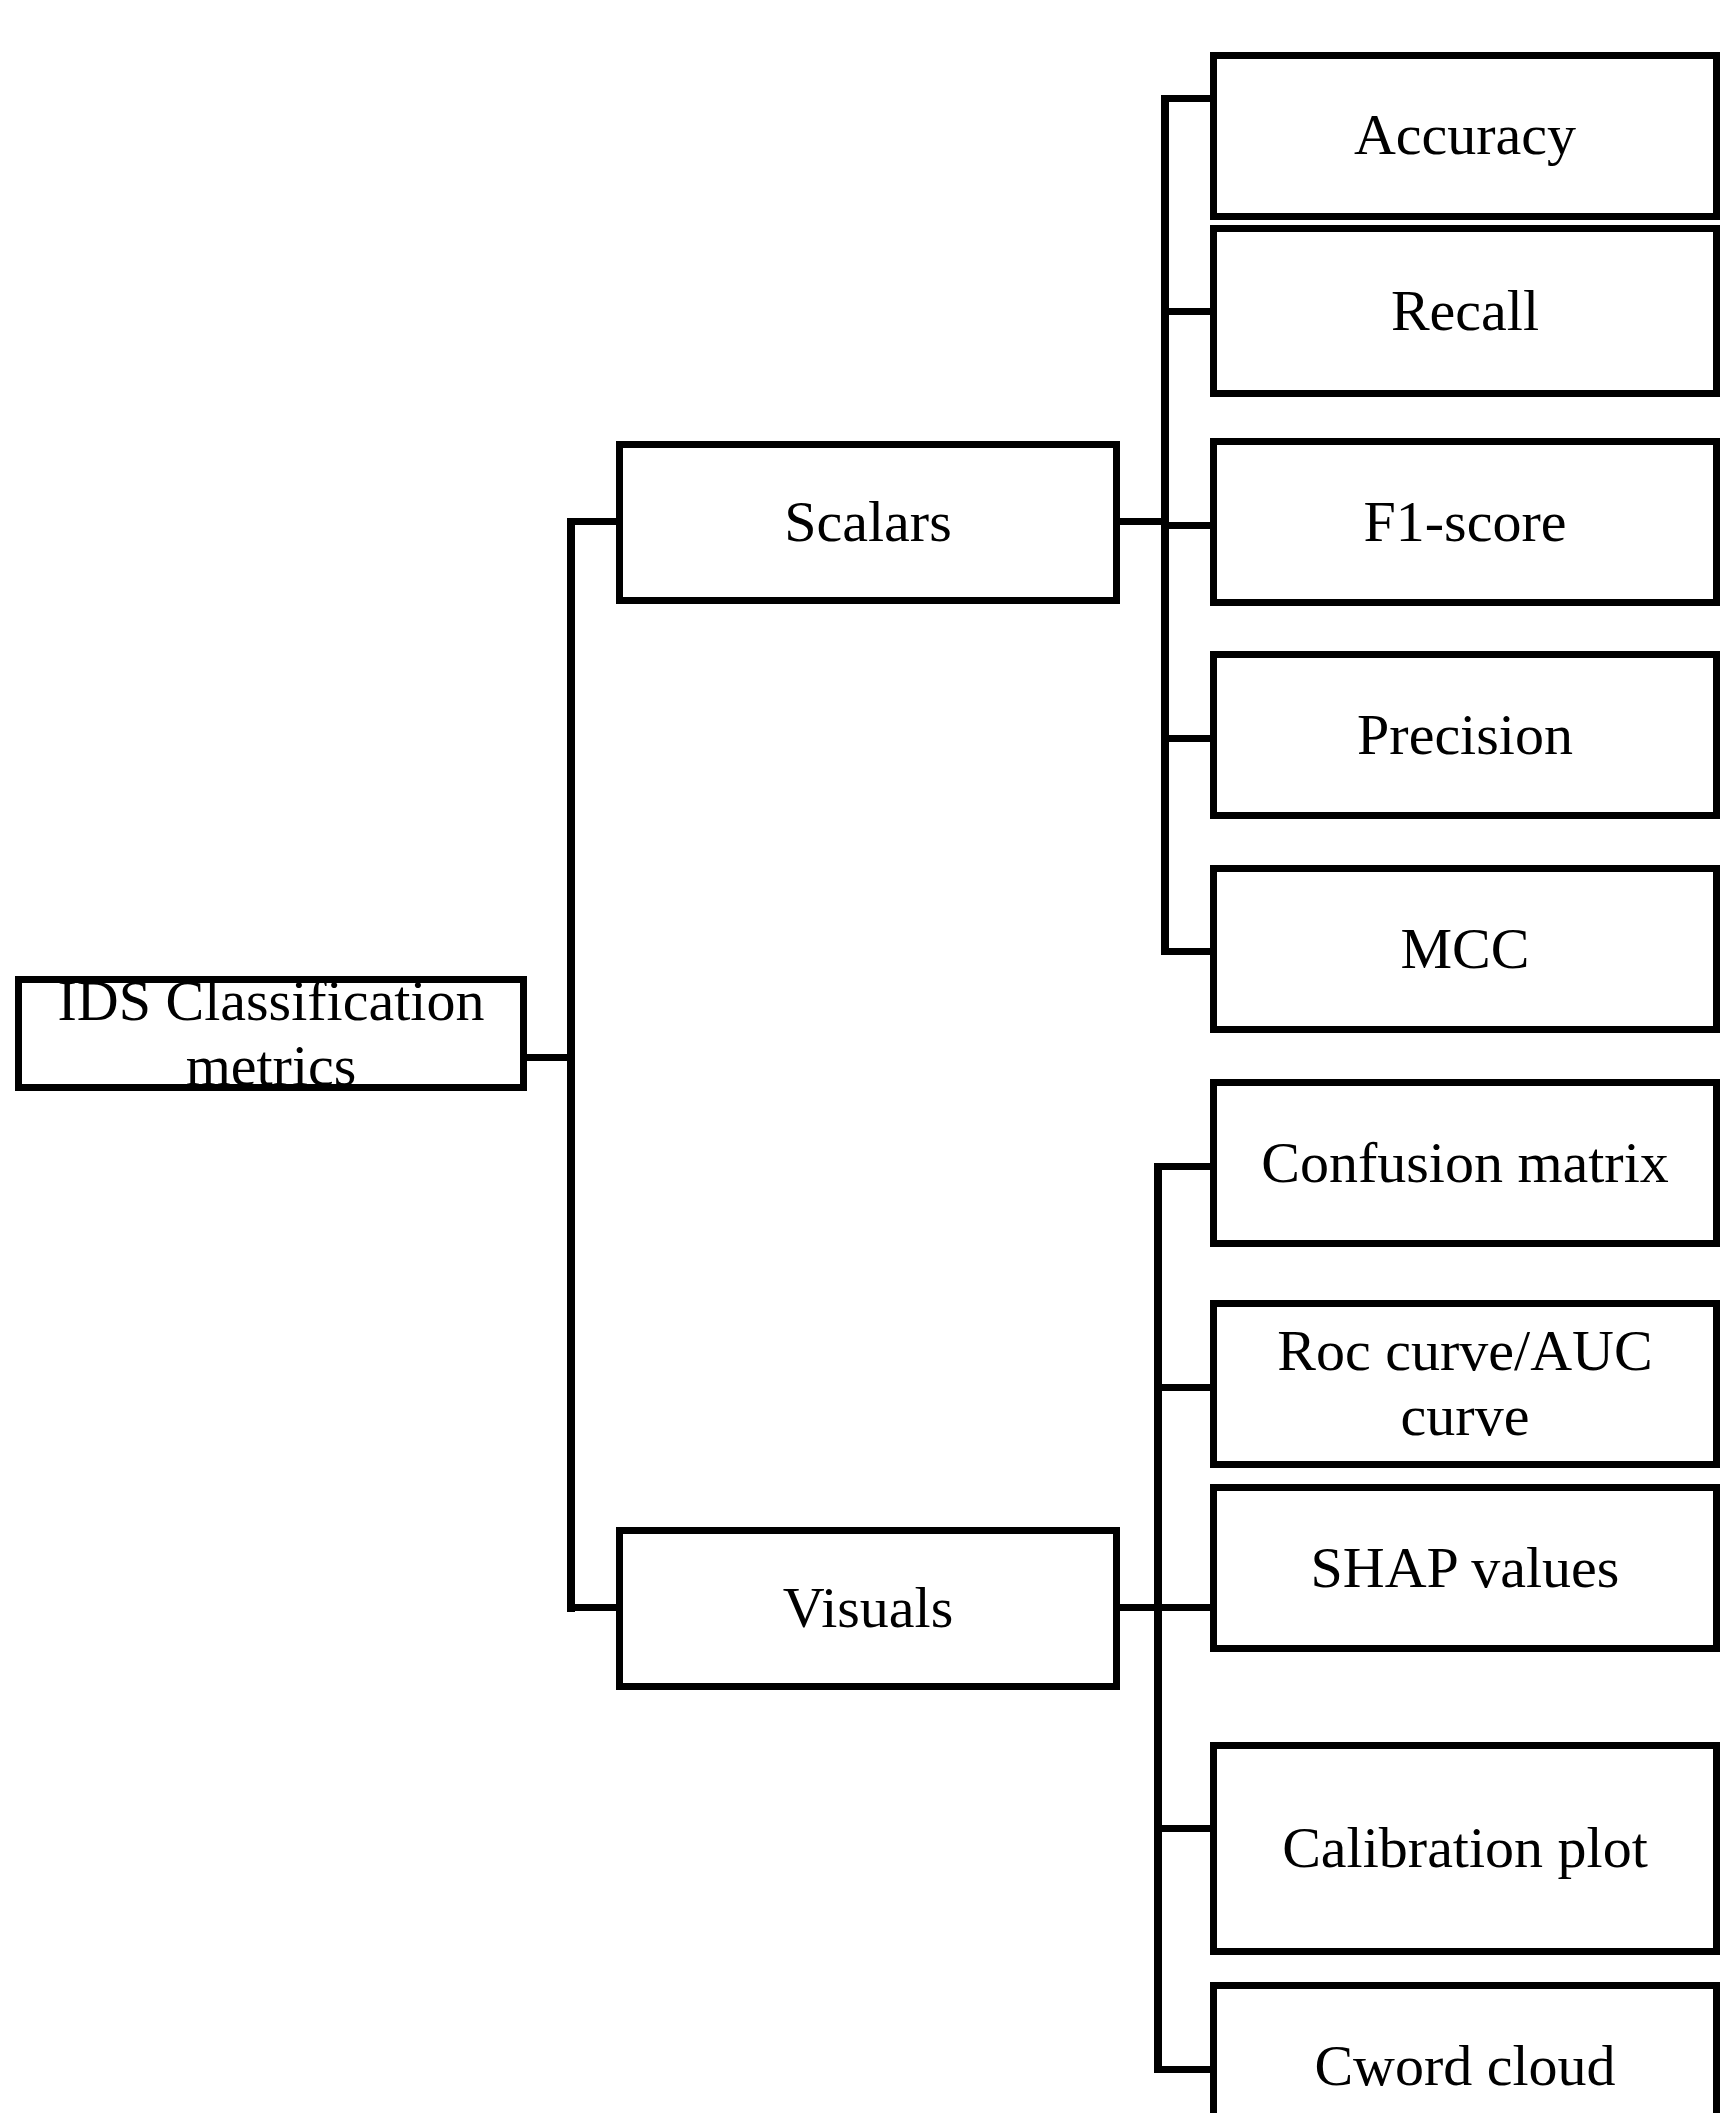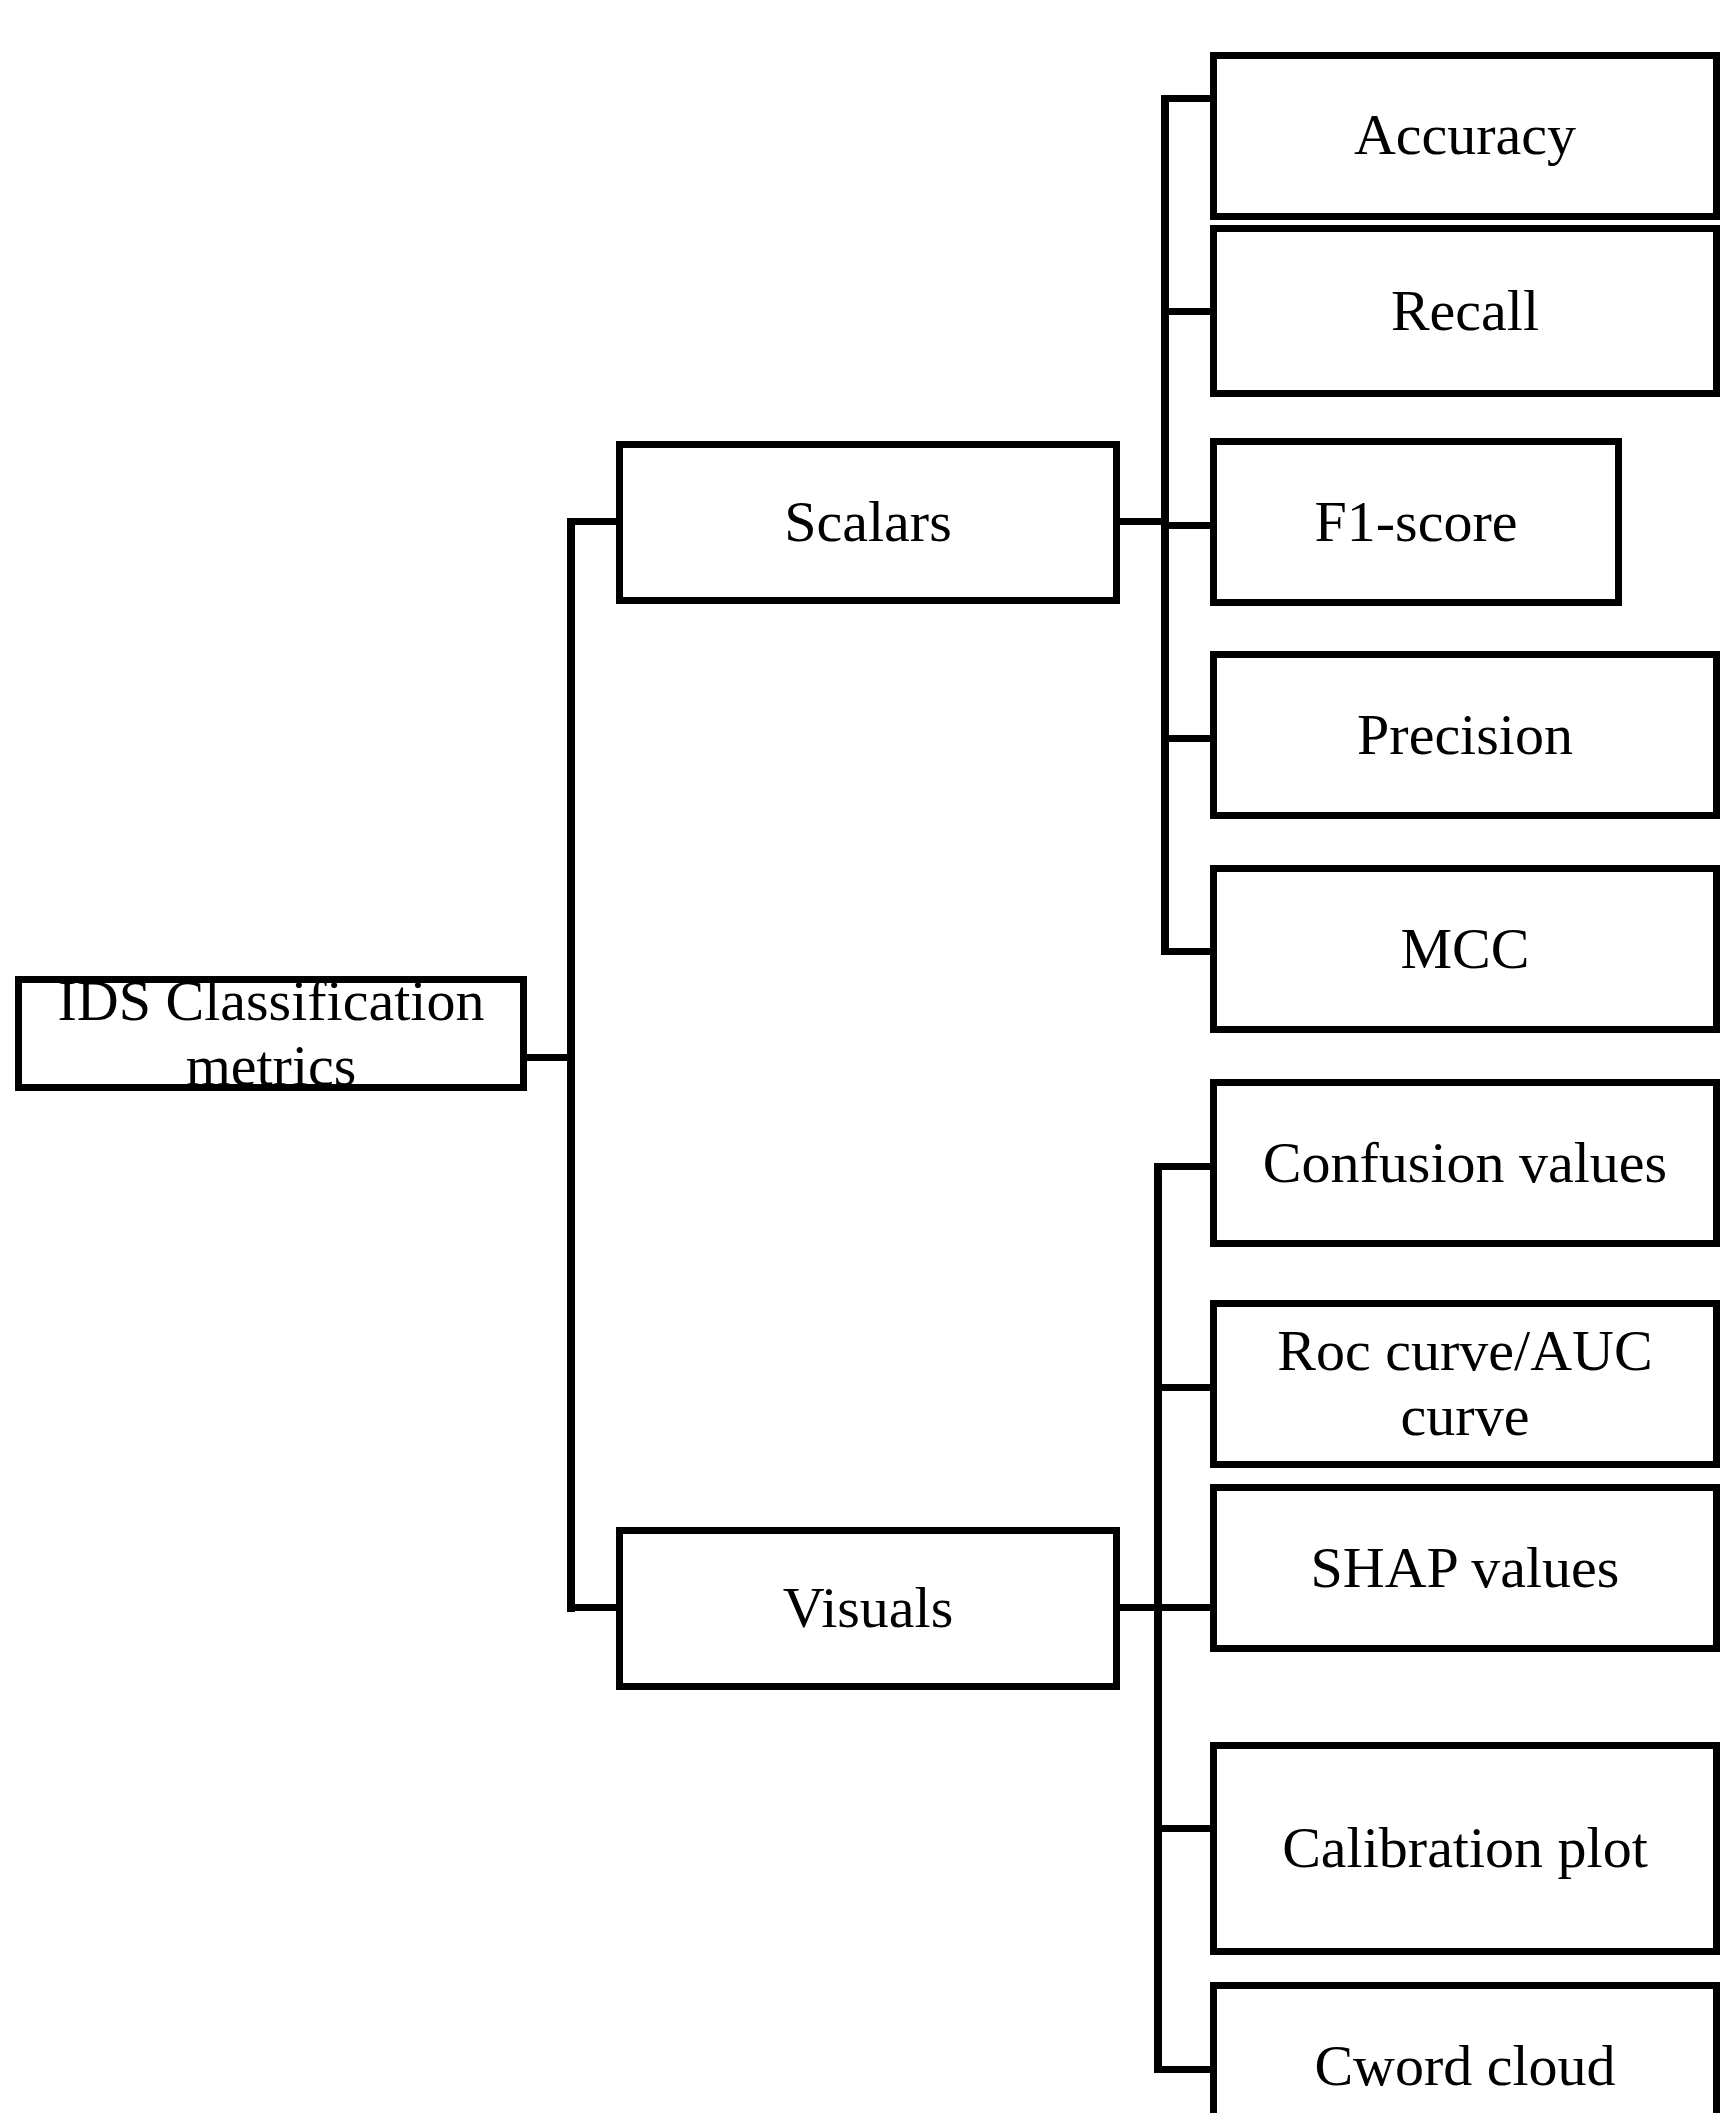--- a/index.html
+++ b/index.html
@@ -101,34 +101,34 @@
   </div>
 
   <div class="node leaf" style="left:1210px; top:11.6px; width:510px; height:168px;margin-top:40px;">
     <span class="label">Accuracy</span>
   </div>
 
   <div class="node leaf" style="left:1210px; top:225px; width:510px; height:172px;">
     <span class="label">Recall</span>
   </div>
 
-  <div class="node leaf" style="left:1210px; top:438px; width:412px; height:168px;">
+  <div class="node leaf" style="left:1210px; top:438px; width:510px; height:168px;">
     <span class="label">F1-score</span>
   </div>
 
   <div class="node leaf" style="left:1210px; top:651px; width:510px; height:168px;">
     <span class="label">Precision</span>
   </div>
 
   <div class="node leaf" style="left:1210px; top:865px; width:510px; height:168px;">
     <span class="label">MCC</span>
   </div>
 
   <div class="node leaf" style="left:1210px; top:1079px; width:510px; height:168px;">
-    <span class="label">Confusion values</span>
+    <span class="label">Confusion matrix</span>
   </div>
 
   <div class="node leaf" style="left:1210px; top:1300px; width:510px; height:168px;">
     <span class="label">Roc curve/AUC
 curve</span>
   </div>
 
   <div class="node leaf" style="left:1210px; top:1484px; width:510px; height:168px;">
     <span class="label">SHAP values</span>
   </div>

